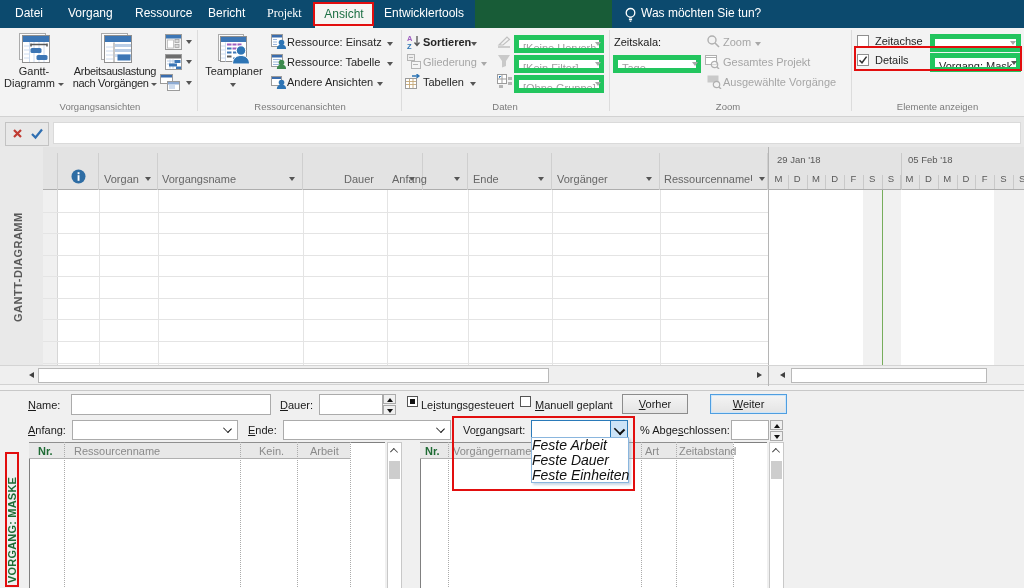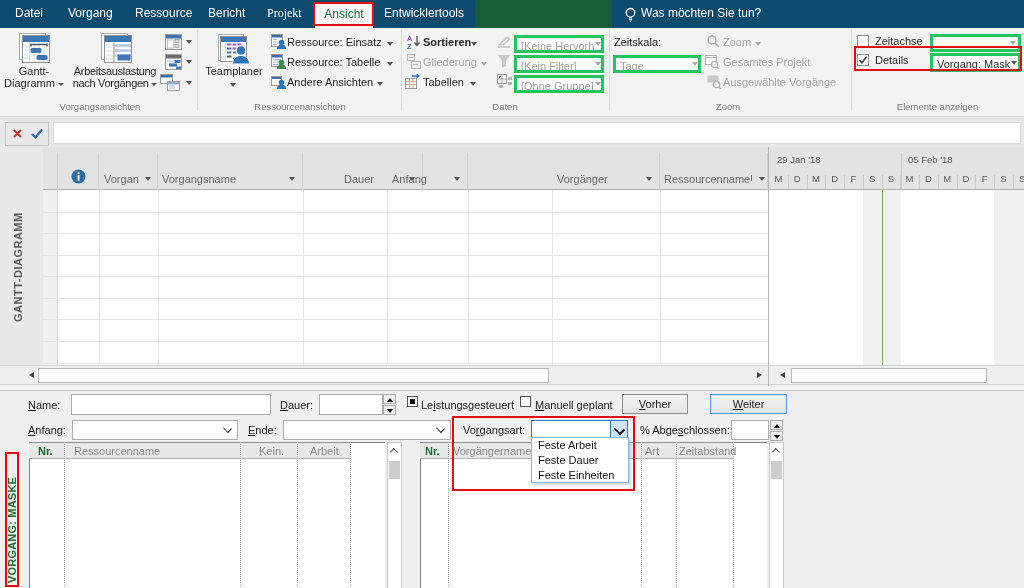--- a/index.html
+++ b/index.html
@@ -12,21 +12,21 @@
 .tab { position:absolute; top:0; height:28px; line-height:27px; color:#fff; font-size:12px; white-space:nowrap; }
 #tab-ansicht { left:315px; top:2px; width:58px; height:26px; background:#f6f5f3; color:#1d7044; text-align:center; line-height:24px; }
 .redbox { position:absolute; border:2px solid #e20e0e; z-index:50; }
 
 #ribbon { left:0; top:28px; width:1024px; height:89px; background:#f3f3f3; border-bottom:1px solid #d2d2d2; }
 .gsep { position:absolute; top:2px; width:1px; height:81px; background:#dcdcdc; }
 .glabel { position:absolute; top:73px; font-size:9.5px; color:#7a7a7a; text-align:center; }
 .rtext { position:absolute; font-size:11px; color:#262626; white-space:nowrap; }
 .rgray { color:#a6a6a6; }
 .bigbtn { position:absolute; text-align:center; font-size:11px; color:#262626; }
-.rcombo { position:absolute; background:#fff; border:3px solid #22c55e; font-size:11px; color:#9f9f9f; line-height:17px; padding-left:4px; white-space:nowrap; overflow:hidden; }
+.rcombo { position:absolute; background:#fff; border:5px solid #22c55e; font-size:11px; color:#9f9f9f; line-height:17px; padding-left:4px; white-space:nowrap; overflow:hidden; }
 .dtri { display:inline-block; width:0; height:0; border-left:3.5px solid transparent; border-right:3.5px solid transparent; border-top:4px solid #555; vertical-align:middle; }
 .dtrig { border-top-color:#a8a8a8; }
 .cb { position:absolute; width:12px; height:12px; background:#fff; border:1px solid #8f8f8f; }
 .cb svg { display:block; margin:0; }
 
 #editbar { left:0; top:117px; width:1024px; height:30px; background:#e8e8e8; }
 
 #toppane { left:0; top:147px; width:1024px; height:233px; background:#fff; }
 .hcol { position:absolute; top:6px; height:37px; border-right:1px solid #cfcfcf; font-size:11px; color:#666; }
 .vline { position:absolute; top:43px; width:1px; background:#e4e4e4; }
@@ -55,21 +55,21 @@
 .tri-u { position:absolute; left:2.5px; top:2.5px; width:0; height:0; border-left:3.5px solid transparent; border-right:3.5px solid transparent; border-bottom:4px solid #111; }
 .tri-d { position:absolute; left:2.5px; top:3px; width:0; height:0; border-left:3.5px solid transparent; border-right:3.5px solid transparent; border-top:4px solid #111; }
 .wcb { position:absolute; width:11px; height:11px; background:#fff; border:1px solid #555; }
 .btn { position:absolute; background:linear-gradient(#f4f4f4,#e4e4e4); border:1px solid #8c8c8c; font-size:11px; color:#1a1a1a; text-align:center; line-height:18px; }
 .btnf { border:1px solid #4f9ee0; box-shadow:0 0 0 1px #cfe6f8 inset; }
 .gh { position:absolute; font-size:11px; color:#8a8a8a; white-space:nowrap; }
 .ghnr { color:#1e6b34; font-weight:bold; }
 .gvl { position:absolute; width:1px; background-image:linear-gradient(#ababab 50%, rgba(255,255,255,0) 50%); background-size:1px 2px; }
 .tri-up2 { position:absolute; left:3px; top:6px; width:6px; height:6px; border-left:1.6px solid #444; border-top:1.6px solid #444; transform:rotate(45deg) scale(1,0.9); }
 #ddlist { left:531px; top:46px; width:98px; background:#fff; border:1px solid #8ab6de; box-shadow:2px 2px 2px rgba(140,170,200,0.45); z-index:40; }
-.dditem { font-size:11px; color:#111; height:14.8px; line-height:14.8px; padding-left:6px; white-space:nowrap; }
+.dditem { font-size:14px; color:#111; height:14.8px; line-height:14.8px; white-space:nowrap;font-style:italic; }
 </style>
 </head>
 <body>
 
 <div class="abs" id="tabbar">
   <div class="darkzone"></div>
   <span class="tab" style="left:15px;">Datei</span>
   <span class="tab" style="left:68px;">Vorgang</span>
   <span class="tab" style="left:135px;">Ressource</span>
   <span class="tab" style="left:208px;">Bericht</span>
@@ -305,20 +305,24 @@
   <div class="hcol" style="left:158px; width:145px;">
       <span class="htxt" style="left:4px;">Vorgangsname</span>
       <span class="harr" style="right:7px;"></span>
     </div>
   <div class="hcol" style="left:303px; width:84px;margin-left:36px;">
       <span class="htxt" style="left:5px;">Dauer</span>
       <span class="harr" style="right:7px;"></span>
     </div>
   <div class="hcol" style="left:387px; width:81px;">
       <span class="htxt" style="left:5px;">Anfang</span>
+      <span class="harr" style="right:7px;"></span>
+    </div>
+  <div class="hcol" style="left:468px; width:84px;">
+      <span class="htxt" style="left:5px;">Ende</span>
       <span class="harr" style="right:7px;"></span>
     </div>
   <div class="hcol" style="left:552px; width:108px;">
       <span class="htxt" style="left:5px;">Vorgänger</span>
       <span class="harr" style="right:7px;"></span>
     </div>
   <div class="hcol" style="left:660px; width:108px;">
       <span class="htxt" style="left:4px;">Ressourcenname<span style="display:inline-block;width:2px;overflow:hidden;">n</span></span>
       <span class="harr" style="right:2px;"></span>
     </div>

